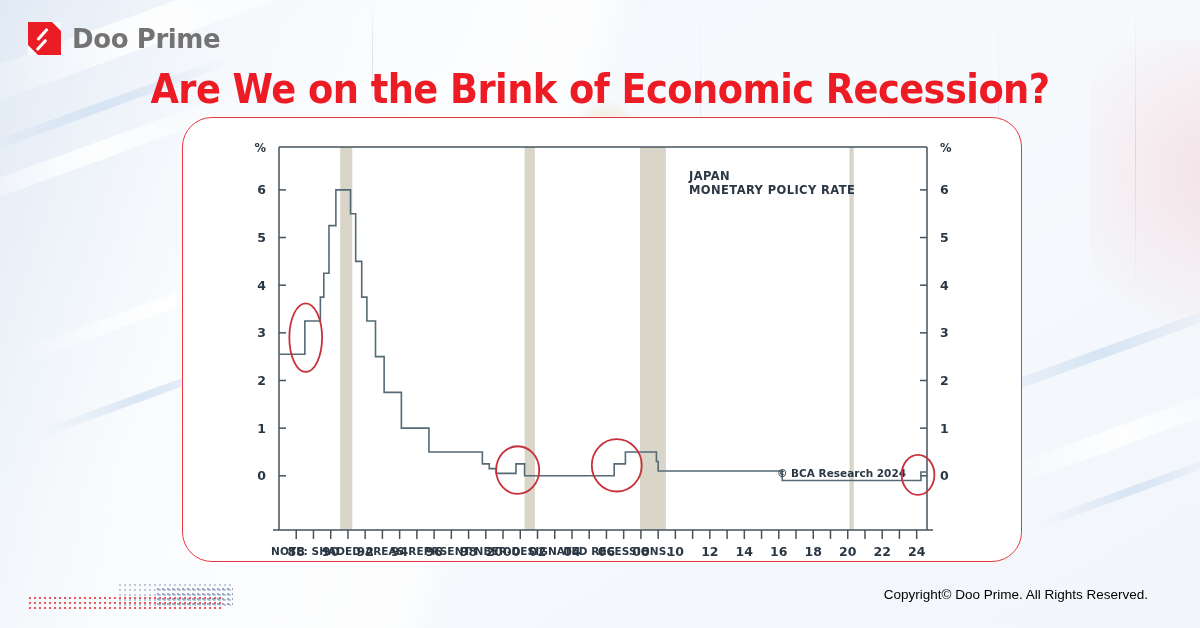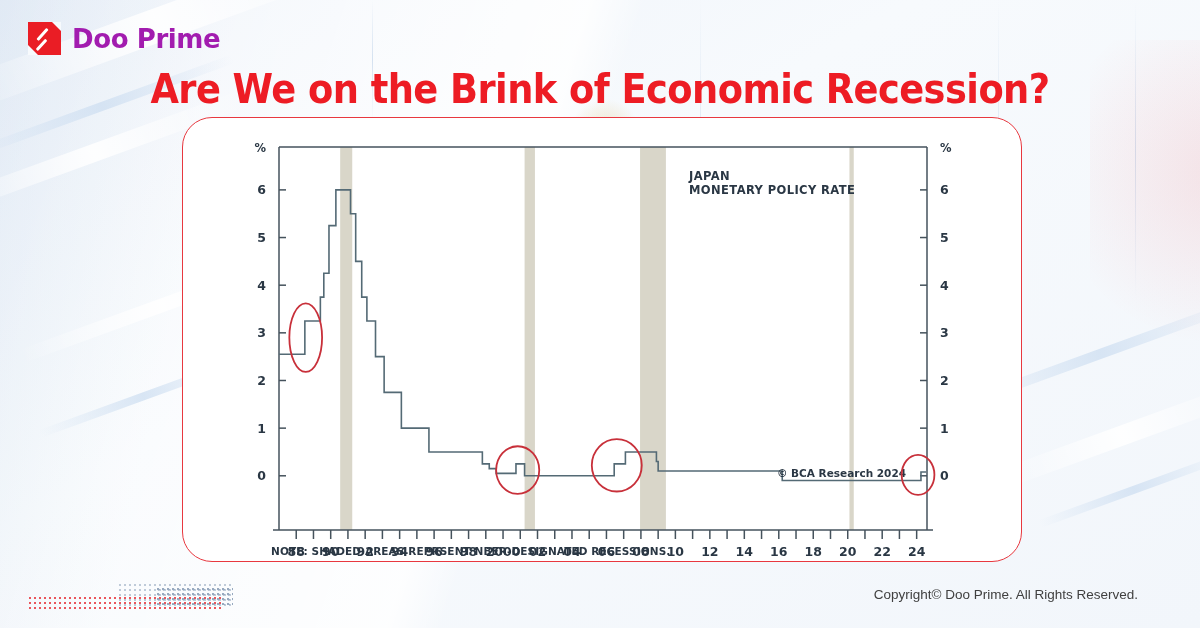--- a/index.html
+++ b/index.html
@@ -79,21 +79,21 @@
   }
   .logo-mark .corner {
     position: absolute; left: 0; bottom: 0;
     width: 0; height: 0;
     border-bottom: 10px solid #f7fafd;
     border-right: 10px solid transparent;
   }
   .logo-text {
     font-family: "DejaVu Sans", sans-serif;
     font-size: 26px; font-weight: 700; letter-spacing: -.4px;
-    color: #a21caf;
+    color: #737373;
   }
 
   
   .headline {
     position: absolute; left: 0; top: 66px; width: 1200px;
     text-align: center; z-index: 6;
     font-family: "DejaVu Sans", sans-serif;
     font-size: 40px; font-weight: 700;
     letter-spacing: -.6px;
     color: #ED1C24;
@@ -109,22 +109,22 @@
     background: #ffffff;
     border: 1.6px solid #e8383f;
     border-radius: 30px;
     z-index: 5;
   }
   .chart-stage { position: absolute; inset: 0; }
   .chart-stage svg { display: block; }
 
   
   .footer-copy {
-    position: absolute; right: 62px; top: 587px;
-    font-size: 13.5px; color: #404040; z-index: 6;
+    position: absolute; right: 52px; top: 587px;
+    font-size: 13.5px; color: #000000; z-index: 6;
     font-family: "Liberation Sans", sans-serif;
   }
   .dots {
     position: absolute; z-index: 6;
   }
   .dots-red {
     left: 29px; top: 597px; width: 193px; height: 15px;
     background-image:
       radial-gradient(circle at 1.1px 1.1px, #e8383f 1.05px, rgba(232,56,63,0) 1.25px);
     background-size: 5px 5px;

